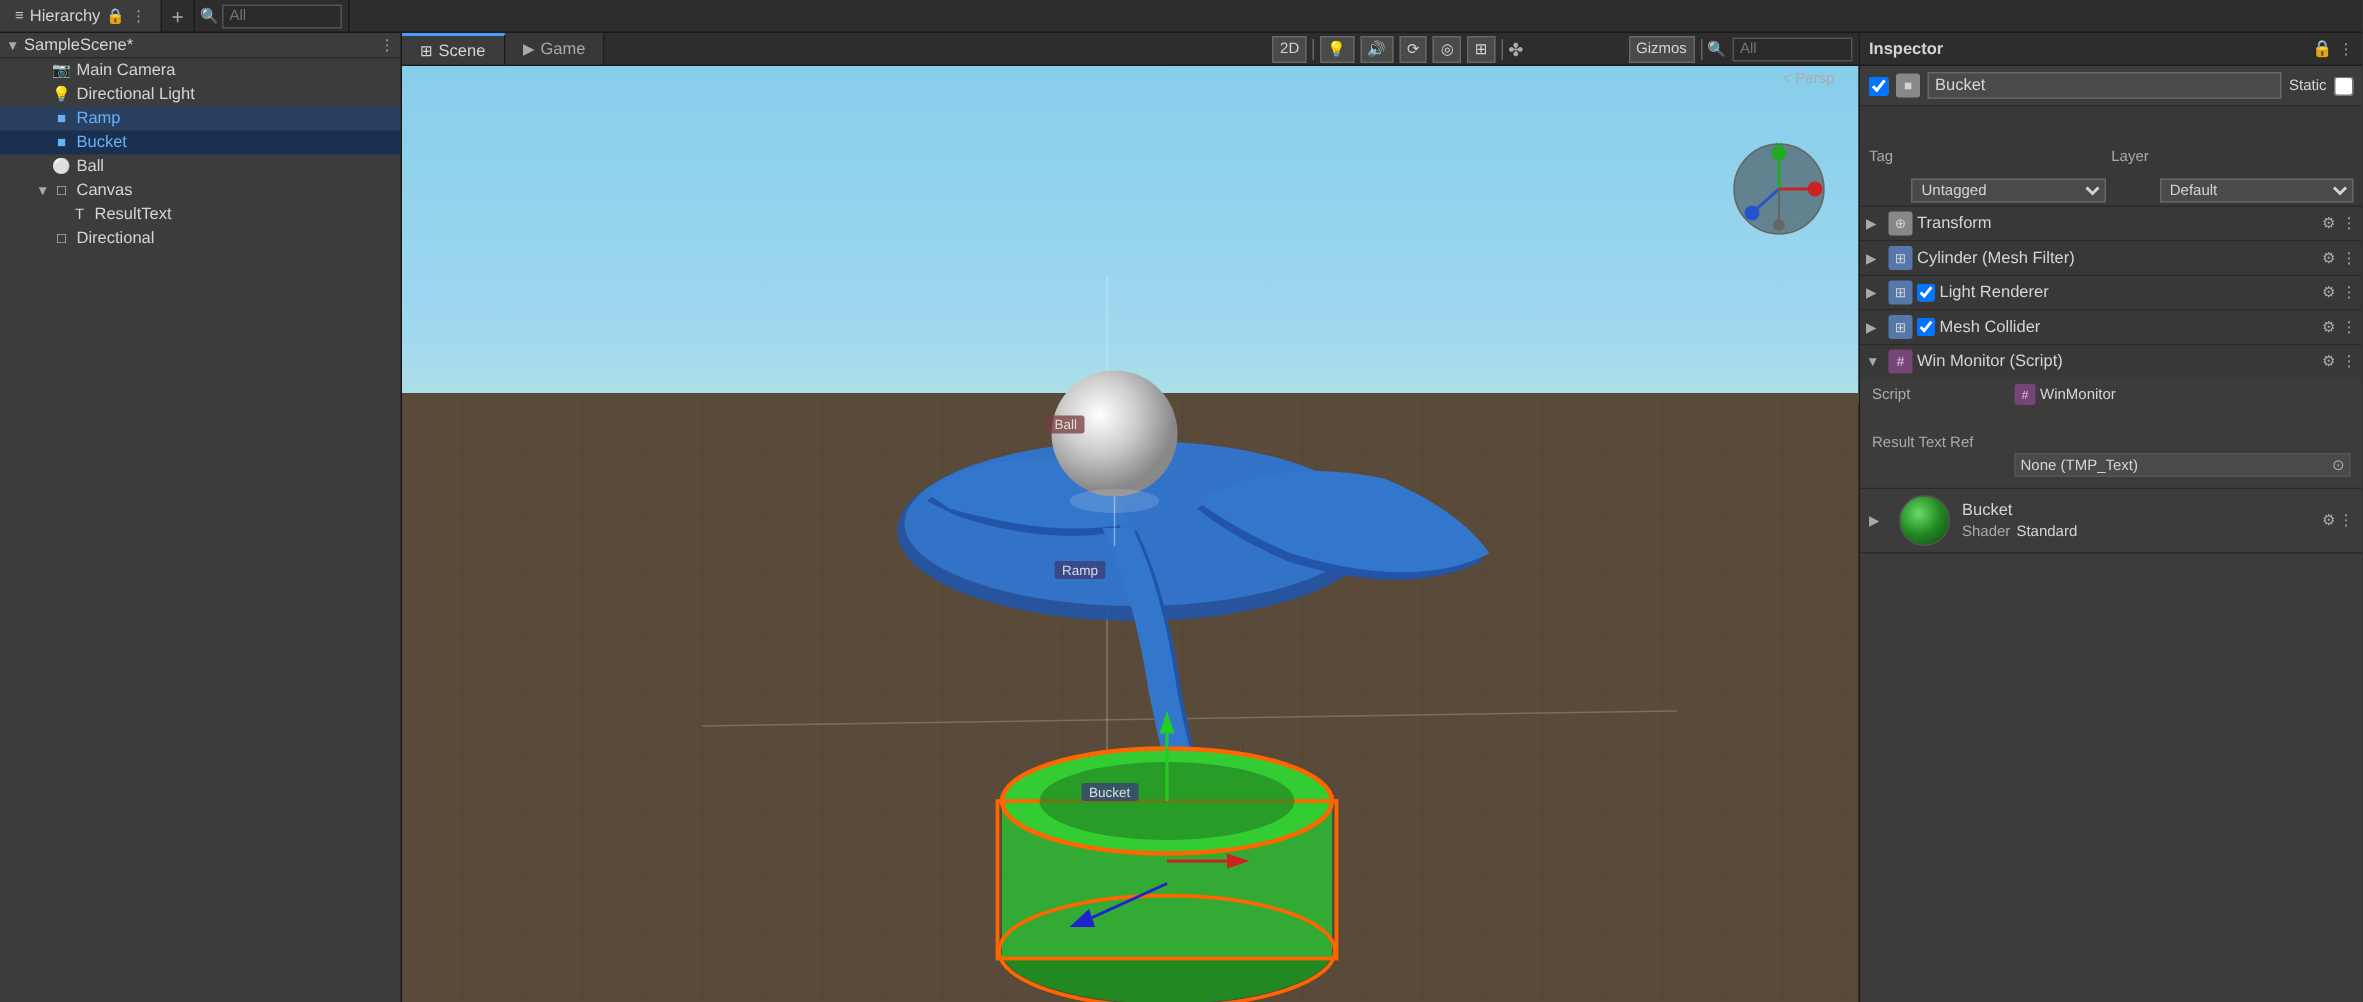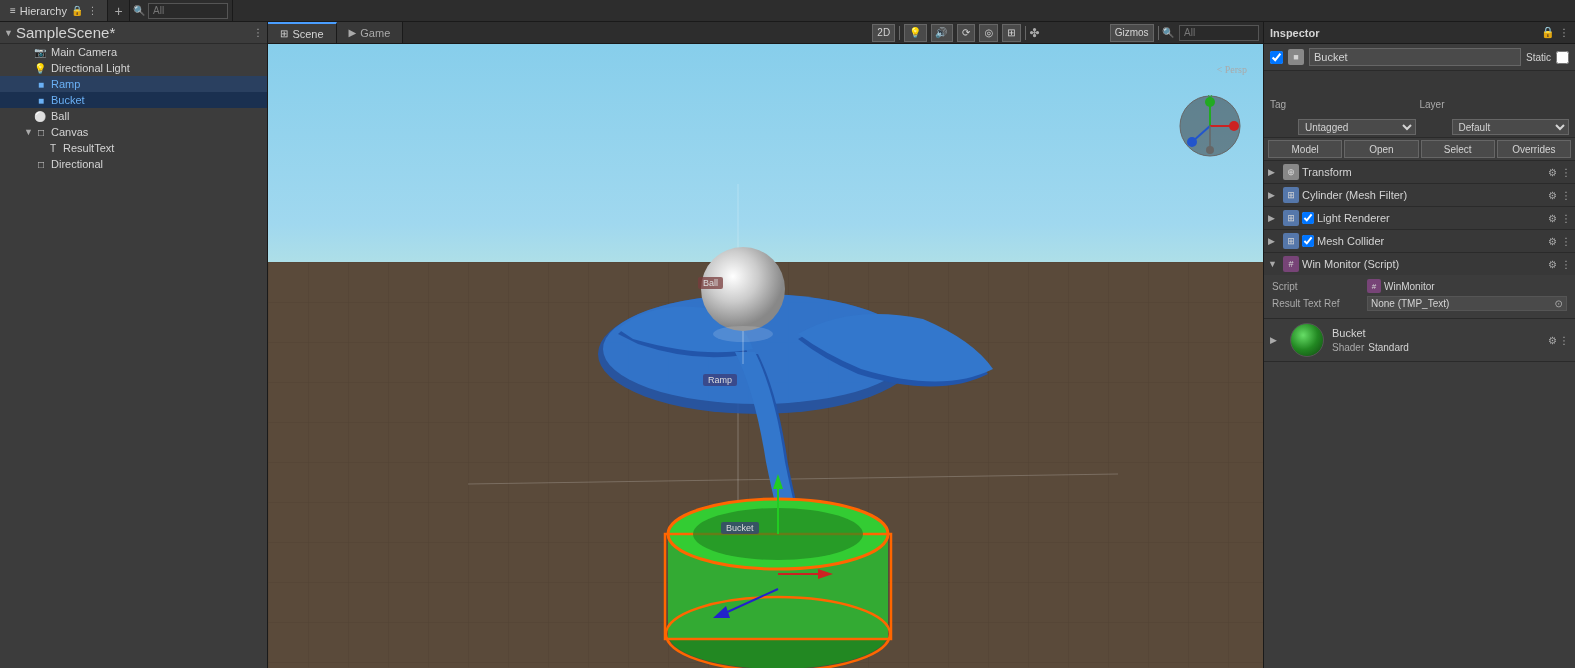--- a/index.html
+++ b/index.html
@@ -28,21 +28,21 @@
     </div>
     <div style="flex:1;"></div>
   </div>
 
   <div style="display:flex; flex:1; overflow:hidden;">
 
     <div style="width:268px; background:#3c3c3c; border-right:1px solid #1a1a1a; display:flex; flex-direction:column; flex-shrink:0;">
 
       <div style="display:flex; align-items:center; padding:2px 4px; cursor:pointer; border-bottom:1px solid #2a2a2a;">
         <span style="width:12px; font-size:9px; color:#aaa;">▼</span>
-        <span style="font-size:15px; color:#d4d4d4;">SampleScene*</span>
+        <span style="font-size:11px; color:#d4d4d4;">SampleScene*</span>
         <span style="margin-left:auto; color:#aaa; font-size:10px; cursor:pointer;">⋮</span>
       </div>
 
       <div style="flex:1; overflow-y:auto;">
 
         <div style="display:flex; align-items:center; padding:1px 4px; cursor:pointer;">
           <span style="display:inline-block; width:20px;"></span>
           <span style="width:10px; font-size:9px; color:transparent;">▶</span>
           <span style="width:14px; height:14px; margin-right:3px; font-size:10px; display:inline-flex; align-items:center; justify-content:center;">📷</span>
           <span style="font-size:11px; color:#d4d4d4;">Main Camera</span>
@@ -205,21 +205,21 @@
         <div style="position:absolute; top:233px; left:430px; background:rgba(120,60,60,0.75); color:#ddd; font-size:9px; padding:1px 5px; border-radius:2px; pointer-events:none;">
           <span>Ball</span>
         </div>
         <div style="position:absolute; top:330px; left:435px; background:rgba(60,60,120,0.75); color:#ddd; font-size:9px; padding:1px 5px; border-radius:2px; pointer-events:none;">
           <span>Ramp</span>
         </div>
         <div style="position:absolute; top:478px; left:453px; background:rgba(60,60,120,0.75); color:#ddd; font-size:9px; padding:1px 5px; border-radius:2px; pointer-events:none;">
           <span>Bucket</span>
         </div>
 
-        <div style="position:absolute; top:20px; right:16px; color:#aaa; font-size:10px;font-family:Liberation Serif, serif;">&lt; Persp</div>
+        <div style="position:absolute; top:3px; right:16px; color:#aaa; font-size:10px;">&lt; Persp</div>
 
         <div style="position:absolute; top:50px; right:20px; width:65px; height:65px;">
           <svg width="65" height="65" xmlns="http://www.w3.org/2000/svg">
 
             <circle cx="32" cy="32" r="30" fill="rgba(50,50,50,0.5)" stroke="#666" stroke-width="1"></circle>
 
             <line x1="32" y1="32" x2="32" y2="8" stroke="#22aa22" stroke-width="2"></line>
             <circle cx="32" cy="8" r="5" fill="#22aa22"></circle>
             <text x="32" y="6" font-size="7" fill="#22aa22" text-anchor="middle">Y</text>
 
@@ -230,21 +230,21 @@
             <circle cx="14" cy="48" r="5" fill="#2255cc"></circle>
 
             <line x1="32" y1="32" x2="32" y2="56" stroke="#666" stroke-width="1.5"></line>
             <circle cx="32" cy="56" r="4" fill="#666"></circle>
           </svg>
         </div>
 
       </div>
     </div>
 
-    <div style="width:312px; background:#3c3c3c; border-left:1px solid #1a1a1a; display:flex; flex-direction:column; flex-shrink:0;">
+    <div style="width:336px; background:#3c3c3c; border-left:1px solid #1a1a1a; display:flex; flex-direction:column; flex-shrink:0;">
 
       <div style="display:flex; align-items:center; justify-content:space-between; padding:2px 6px; background:#2d2d2d; border-bottom:1px solid #1a1a1a; height:22px;">
         <span style="font-size:11px; font-weight:bold; color:#d4d4d4;">Inspector</span>
         <div style="display:flex; gap:4px; align-items:center;">
           <span style="color:#aaa; font-size:11px; cursor:pointer;">🔒</span>
           <span style="color:#aaa; font-size:10px; cursor:pointer;">⋮</span>
         </div>
       </div>
 
       <div style="flex:1; overflow-y:auto;">
@@ -262,26 +262,20 @@
           <span style="color:#aaa; font-size:10px; min-width:24px;">Tag</span>
           <select style="background:#4a4a4a; border:1px solid #666; color:#d4d4d4; font-size:10px; padding:0 2px; height:16px; flex:1;">
             <option>Untagged</option>
           </select>
           <span style="color:#aaa; font-size:10px; min-width:28px;">Layer</span>
           <select style="background:#4a4a4a; border:1px solid #666; color:#d4d4d4; font-size:10px; padding:0 2px; height:16px; flex:1;">
             <option>Default</option>
           </select>
         </div>
 
-        <div style="display:flex; align-items:center; padding:2px 4px; gap:2px; border-bottom:1px solid #2a2a2a; background:#3c3c3c;">
-          <button style="background:#4a4a4a; border:1px solid #666; color:#d4d4d4; font-size:10px; padding:1px 6px; height:18px; cursor:pointer; flex:1;">Model</button>
-          <button style="background:#4a4a4a; border:1px solid #666; color:#d4d4d4; font-size:10px; padding:1px 6px; height:18px; cursor:pointer; flex:1;">Open</button>
-          <button style="background:#4a4a4a; border:1px solid #666; color:#d4d4d4; font-size:10px; padding:1px 6px; height:18px; cursor:pointer; flex:1;">Select</button>
-          <button style="background:#4a4a4a; border:1px solid #666; color:#d4d4d4; font-size:10px; padding:1px 6px; height:18px; cursor:pointer; flex:1;">Overrides</button>
-        </div>
 
         <div style="border-bottom:1px solid #2a2a2a;">
           <div style="display:flex; align-items:center; padding:2px 4px; background:#383838; cursor:pointer; height:22px;">
             <span style="width:12px; font-size:9px; color:#aaa;">▶</span>
             <div style="width:16px; height:16px; margin:0 3px; background:#888; border-radius:2px; font-size:9px; display:flex; align-items:center; justify-content:center;">⊕</div>
             <span style="font-size:11px; color:#d4d4d4; flex:1;">Transform</span>
             <span style="color:#aaa; font-size:10px; cursor:pointer; margin-right:4px;">⚙</span>
             <span style="color:#aaa; font-size:10px; cursor:pointer;">⋮</span>
           </div>
         </div>
@@ -330,21 +324,21 @@
           <div style="padding:4px 8px; background:#3c3c3c;">
             <div style="display:flex; align-items:center; margin-bottom:3px;">
               <span style="color:#aaa; font-size:10px; min-width:95px;">Script</span>
               <div style="display:flex; align-items:center; flex:1; gap:3px;">
                 <div style="width:14px; height:14px; background:#774477; border-radius:2px; font-size:8px; display:flex; align-items:center; justify-content:center; color:#d4d4d4;">#</div>
                 <span style="color:#d4d4d4; font-size:10px;">WinMonitor</span>
               </div>
             </div>
             <div style="display:flex; align-items:center; margin-bottom:3px;">
               <span style="color:#aaa; font-size:10px; min-width:95px;">Result Text Ref</span>
-              <div style="display:flex; align-items:center; flex:1; gap:3px; background:#4a4a4a; border:1px solid #555; padding:1px 3px; cursor:pointer;">
+              <div style="display:flex; align-items:center; flex:1; gap:3px; background:#4a4a4a; border:1px solid #555; padding:1px 3px; cursor:pointer;margin-top:29px;">
                 <span style="color:#d4d4d4; font-size:10px; flex:1;">None (TMP_Text)</span>
                 <span style="color:#aaa; font-size:10px; cursor:pointer;">⊙</span>
               </div>
             </div>
           </div>
         </div>
 
         <div style="border-bottom:1px solid #2a2a2a; padding:4px 6px;">
           <div style="display:flex; align-items:center; gap:8px;">
 

